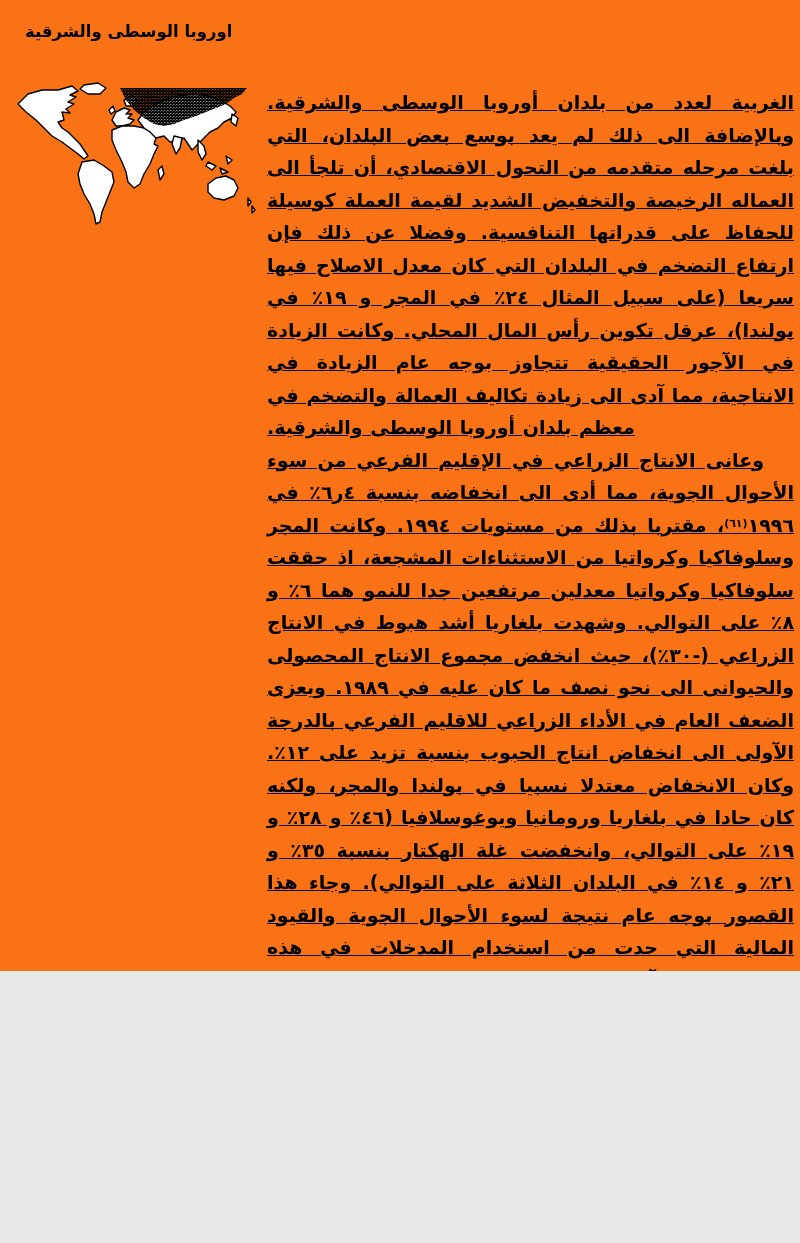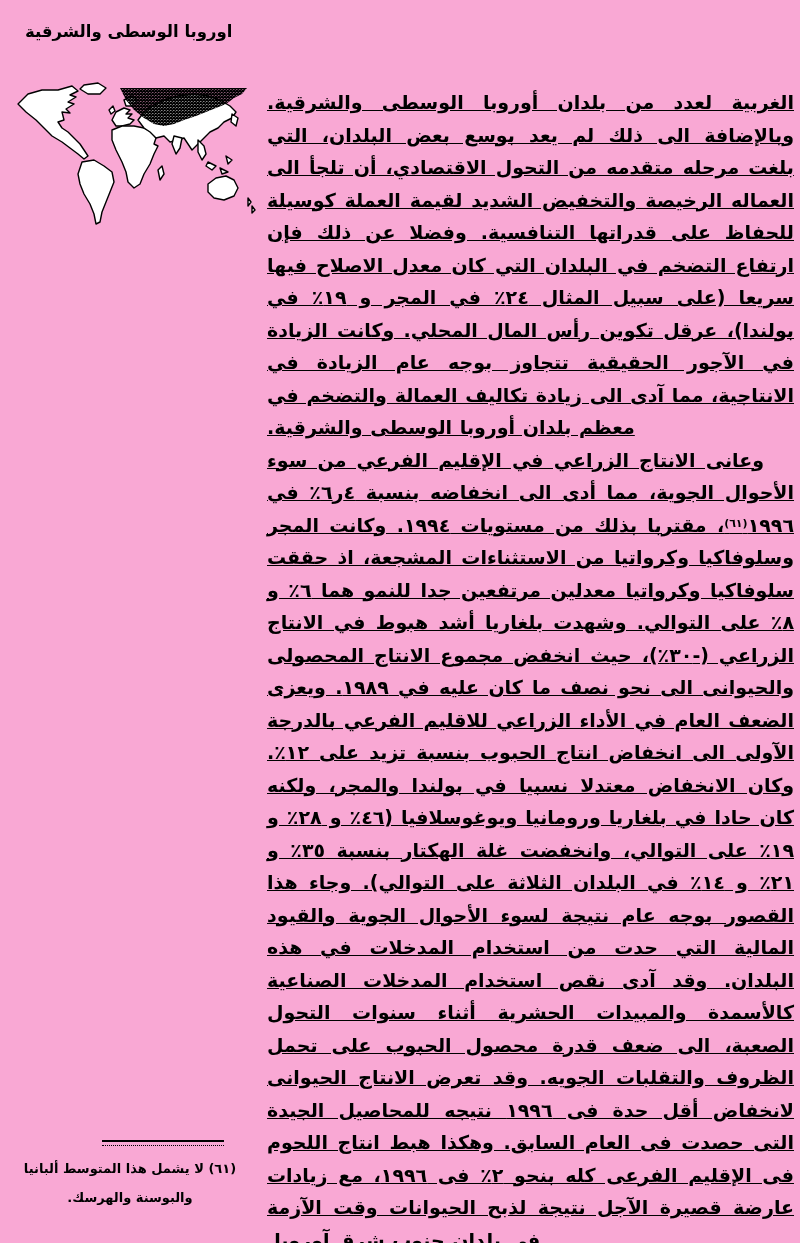--- a/index.html
+++ b/index.html
@@ -1,18 +1,18 @@
 <!DOCTYPE html>
 <html lang="ar"><head>
 <meta charset="utf-8">
 <style>
   html,body{margin:0;padding:0;background:#e8e8e8;}
   .page{
-    position:relative;width:800px;height:1243px;margin:0 auto;
-    background:#f9a8d4;color:#000;overflow:hidden;
+    position:relative;width:800px;height:971px;margin:0 auto;
+    background:#f97316;color:#000;overflow:hidden;
     font-family:"DejaVu Sans",sans-serif;
   }
   .running-header{
     position:absolute;top:22px;left:25px;
     direction:rtl;font-size:16.5px;font-weight:700;letter-spacing:.5px;
     white-space:nowrap;
   }
   .map{position:absolute;left:12px;top:82px;width:258px;height:158px;}
   .map path{fill:#ffffff;stroke:#000;stroke-width:1.4;stroke-linejoin:round;}
   .map .hatch{fill:url(#xh);stroke:none;}

